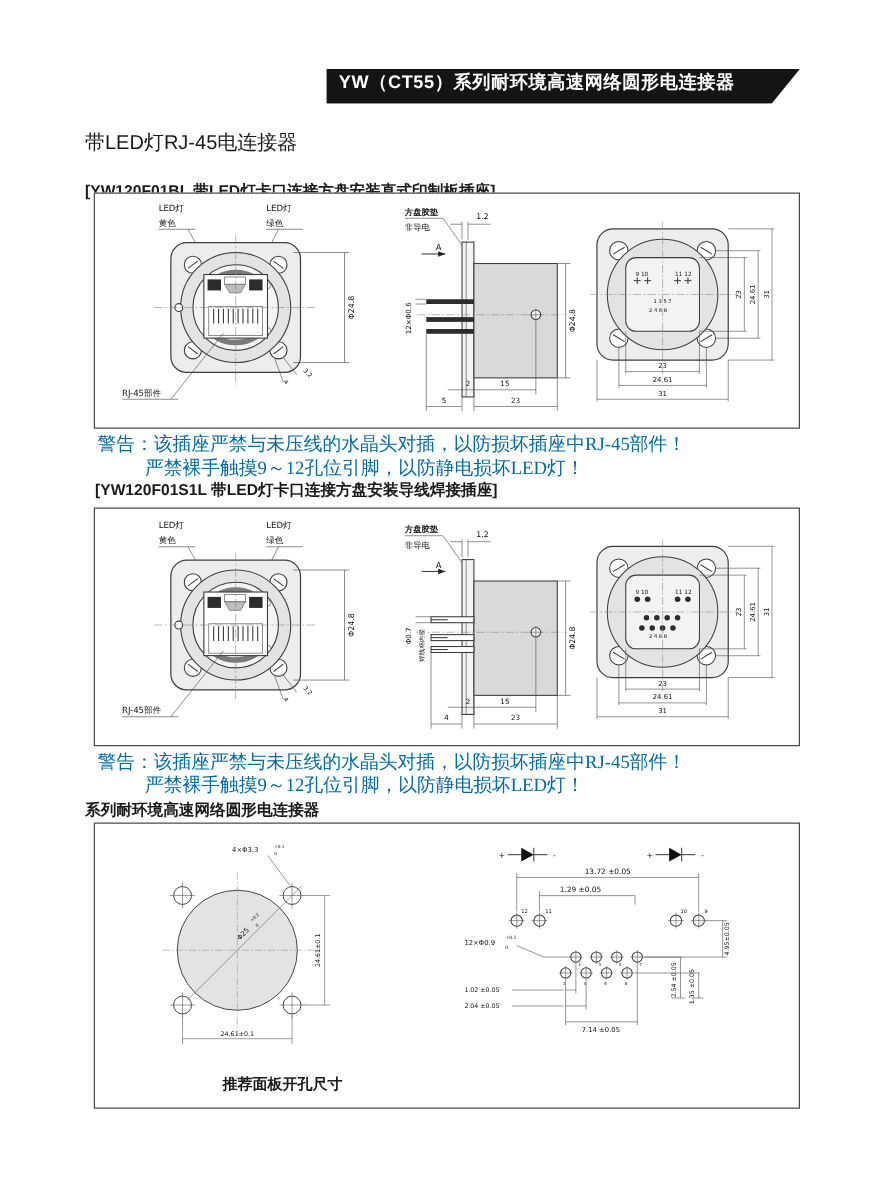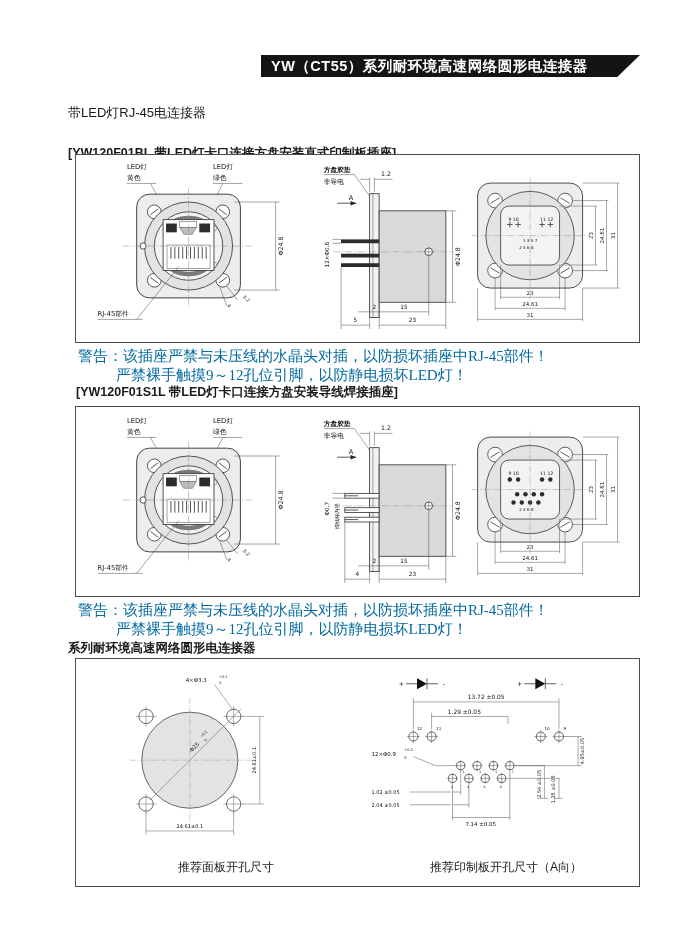--- a/index.html
+++ b/index.html
@@ -1,26 +1,26 @@
 <!DOCTYPE html>
 <html><head>
 <meta charset="utf-8">
 <style>
   html,body{margin:0;padding:0}
   body{width:700px;height:950px;position:relative;background:#fff;
        font-family:"Liberation Sans","DejaVu Sans",sans-serif;color:#1a1a1a;overflow:hidden}
   .abs{position:absolute}
-  .hdr{position:absolute;left:261px;top:55px;width:379px;height:22px;background:#141414;
+  .hdr{position:absolute;left:261px;top:55px;width:379px;height:28px;background:#141414;
        color:#fff;font-weight:bold;font-size:14.5px;line-height:22px;padding-left:10px;
        box-sizing:border-box;clip-path:polygon(0 0,100% 0,94% 100%,0 100%);letter-spacing:.5px}
-  .title{font-size:13px}
+  .title{font-size:16px}
   .sub{font-size:12.5px;font-weight:bold}
   .warn{font-size:15px;font-family:"Liberation Serif","DejaVu Serif",serif;line-height:19px;color:#0369a1}
   .warn .l2{padding-left:38px}
-  .cap{font-size:12px;font-weight:normal;text-align:center}
+  .cap{font-size:12px;font-weight:bold;text-align:center}
   .box{position:absolute;border:1px solid #4c4c4c;background:#fff}
   svg{position:absolute;overflow:visible}
   .ol{fill:#ededed;stroke:#3d3d3d;stroke-width:1}
   .ln{stroke:#3d3d3d;stroke-width:.9;fill:none}
   .thin{stroke:#555;stroke-width:.55;fill:none}
   .dim{stroke:#555;stroke-width:.55;fill:none}
   .cl{stroke:#888;stroke-width:.5;fill:none;stroke-dasharray:7 2 1.5 2}
   text{font-family:"DejaVu Sans","Liberation Sans",sans-serif;fill:#111}.t7{font-size:7px}.t65{font-size:6.5px}.t6{font-size:6px}
   .t55{font-size:5.5px}.t5{font-size:5px}.t45{font-size:4.5px}.t4{font-size:4px}.t35{font-size:3.5px}
   .fa{fill:#e3e3e3}.fb{fill:#f3f3f3}.fc{fill:#d9d9d9}.fw{fill:#fff}.dk{fill:#2c2c2c}
@@ -615,14 +615,13 @@
       <line x1="192" y1="104" x2="192" y2="140" class="dim"></line>
       <text x="188" y="124" class="t55" text-anchor="middle" transform="rotate(-90 188 124)">2.54 ±0.05</text>
     </g>
     <g>
       <line x1="151" y1="118" x2="209" y2="118" class="dim"></line>
         <line x1="202" y1="140" x2="212" y2="140" class="dim"></line>
       <line x1="208" y1="118" x2="208" y2="140" class="dim"></line>
       <text x="204" y="130" class="t55" text-anchor="middle" transform="rotate(-90 204 130)">1.35 ±0.05</text>
     </g>
   </svg>
-  <div class="cap" style="position:absolute;left:320px;top:200px;width:220px">推荐印制板开孔尺寸（A向）</div>
 </div>
 
 </body></html>

